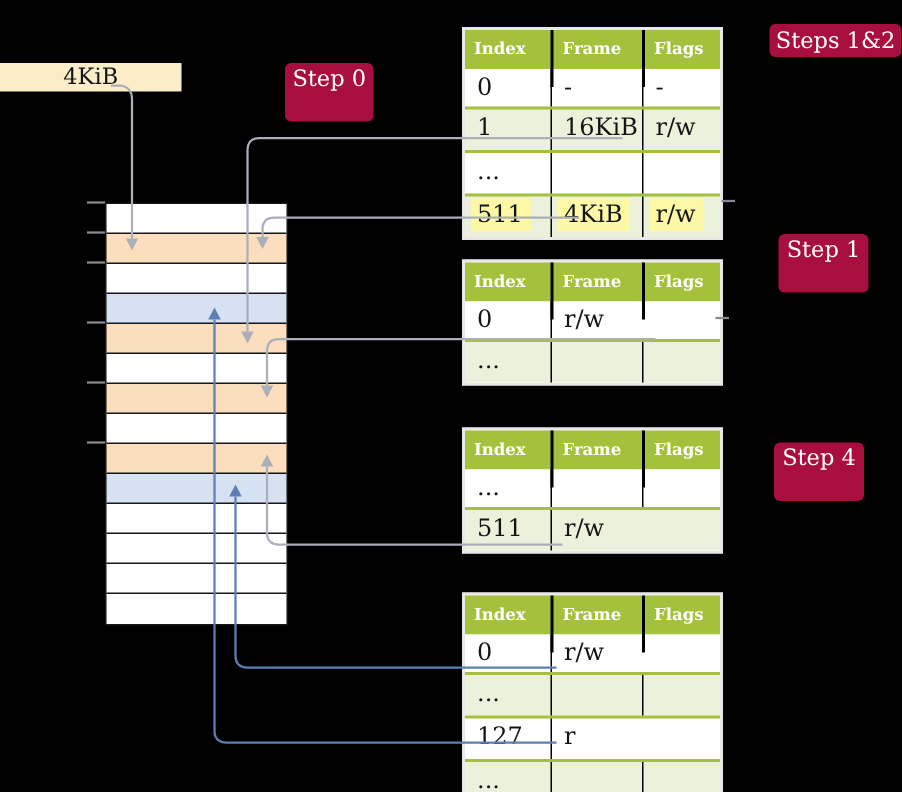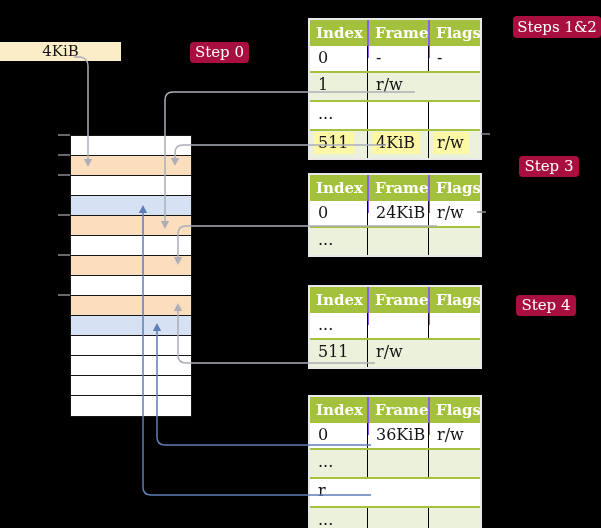--- a/index.html
+++ b/index.html
@@ -11,21 +11,21 @@
   
   #cr3box{
     position:absolute;left:0;top:42px;width:121px;height:19px;
     background:var(--cr3-fill);color:var(--text-dark);
     text-align:center;line-height:19px;font-size:15px;
   }
   
   .badge{
     position:absolute;background:var(--badge-red);color:#fff;
     font-size:15px;text-align:center;border-radius:4px;
-    height:21px;line-height:21px;white-space:nowrap;
+    height:39px;line-height:21px;white-space:nowrap;
   }
   #badge-step0 {left:190px;top:42px;width:59px;}
   #badge-steps12{left:513px;top:16px;width:88px;height:22px;line-height:22px;}
   #badge-step3 {left:519px;top:156px;width:60px;}
   #badge-step4 {left:516px;top:263px;width:60px;margin-top:32px;}
   
   #memory{
     position:absolute;left:70px;top:135px;width:120px;height:280px;
     border:1px solid var(--grid-dark);box-sizing:content-box;z-index:1;
   }
@@ -36,23 +36,23 @@
   .mrow.mapped{background:var(--frame-mapped);}
   
   .ptable{
     position:absolute;left:308px;width:170px;
     border:2px solid var(--table-border);background:#fff;z-index:2;
   }
   #table-0{top:18px;} #table-1{top:173px;} #table-2{top:285px;} #table-3{top:395px;}
   .thead{display:flex;background:var(--table-header-green);height:26px;}
   .th{
     box-sizing:border-box;height:38px;line-height:26px;padding-left:6px;
-    color:var(--header-text);font-weight:bold;font-size:15px;overflow:hidden;
-  }
-  .th + .th{border-left:2px solid #8b5cf6;}
+    color:var(--header-text);font-weight:bold;font-size:11px;overflow:hidden;
+  }
+  .th + .th{border-left:2px solid #000000;}
   .tr{display:flex;height:25px;background:#fff;}
   .tr + .tr{border-top:2px solid var(--table-header-green);height:27px;}
   .tr.shade{background:var(--table-row-green);}
   .td{
     box-sizing:border-box;line-height:23px;padding-left:8px;
     color:var(--text-dark);font-size:16px;overflow:hidden;white-space:nowrap;
   }
   .td + .td{border-left:1px solid #000;}
   .th:nth-child(1),.td:nth-child(1){width:57px;}
   .th:nth-child(2),.td:nth-child(2){width:61px;}
@@ -70,21 +70,21 @@
 <body>
 
 <div id="stage">
 
   <div id="cr3box">
     <span>4KiB</span>
   </div>
 
   <div class="badge" id="badge-step0">Step 0</div>
   <div class="badge" id="badge-steps12">Steps 1&amp;2</div>
-  <div class="badge" id="badge-step3">Step 3</div>
+  <div class="badge" id="badge-step3">Step 1</div>
   <div class="badge" id="badge-step4">Step 4</div>
 
   <div id="memory">
       <div class="mrow free"></div>
       <div class="mrow page-table"></div>
       <div class="mrow free"></div>
       <div class="mrow mapped"></div>
       <div class="mrow page-table"></div>
       <div class="mrow free"></div>
       <div class="mrow page-table"></div>
@@ -103,20 +103,21 @@
         <div class="th">Frame</div>
         <div class="th">Flags</div>
       </div>
       <div class="tr">
         <div class="td">0</div>
         <div class="td">-</div>
         <div class="td">-</div>
       </div>
       <div class="tr shade">
         <div class="td">1</div>
+        <div class="td">16KiB</div>
         <div class="td">r/w</div>
       </div>
       <div class="tr">
         <div class="td">...</div>
         <div class="td"></div>
         <div class="td"></div>
       </div>
       <div class="tr shade">
         <div class="td"><span class="hl">511</span></div>
         <div class="td"><span class="hl">4KiB</span></div>
@@ -124,21 +125,20 @@
       </div>
     </div>
   <div class="ptable" id="table-1">
       <div class="thead">
         <div class="th">Index</div>
         <div class="th">Frame</div>
         <div class="th">Flags</div>
       </div>
       <div class="tr">
         <div class="td">0</div>
-        <div class="td">24KiB</div>
         <div class="td">r/w</div>
       </div>
       <div class="tr shade">
         <div class="td">...</div>
         <div class="td"></div>
         <div class="td"></div>
       </div>
     </div>
   <div class="ptable" id="table-2">
       <div class="thead">
@@ -157,29 +157,29 @@
       </div>
     </div>
   <div class="ptable" id="table-3">
       <div class="thead">
         <div class="th">Index</div>
         <div class="th">Frame</div>
         <div class="th">Flags</div>
       </div>
       <div class="tr">
         <div class="td">0</div>
-        <div class="td">36KiB</div>
-        <div class="td">r/w</div>
-      </div>
-      <div class="tr shade">
-        <div class="td">...</div>
-        <div class="td"></div>
-        <div class="td"></div>
-      </div>
-      <div class="tr">
+        <div class="td">r/w</div>
+      </div>
+      <div class="tr shade">
+        <div class="td">...</div>
+        <div class="td"></div>
+        <div class="td"></div>
+      </div>
+      <div class="tr">
+        <div class="td">127</div>
         <div class="td">r</div>
       </div>
       <div class="tr shade">
         <div class="td">...</div>
         <div class="td"></div>
         <div class="td"></div>
       </div>
     </div>
 
   <svg id="overlay" width="601" height="528" viewBox="0 0 601 528">

